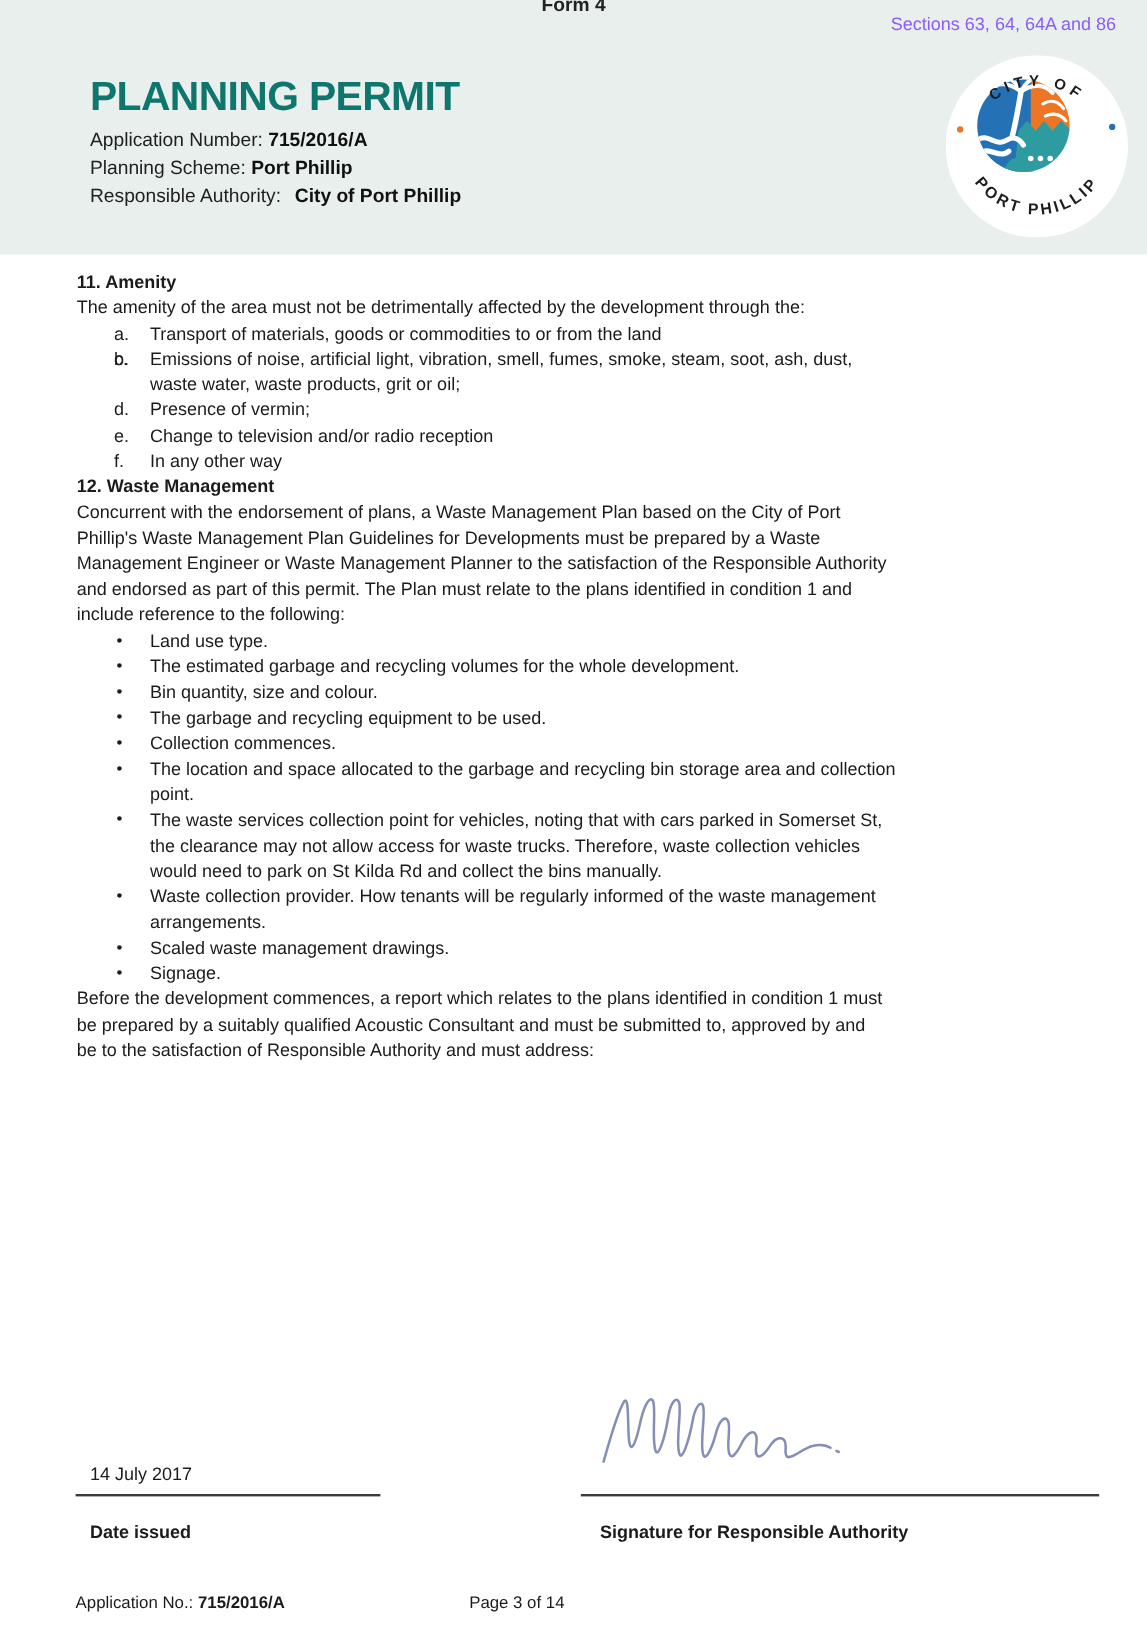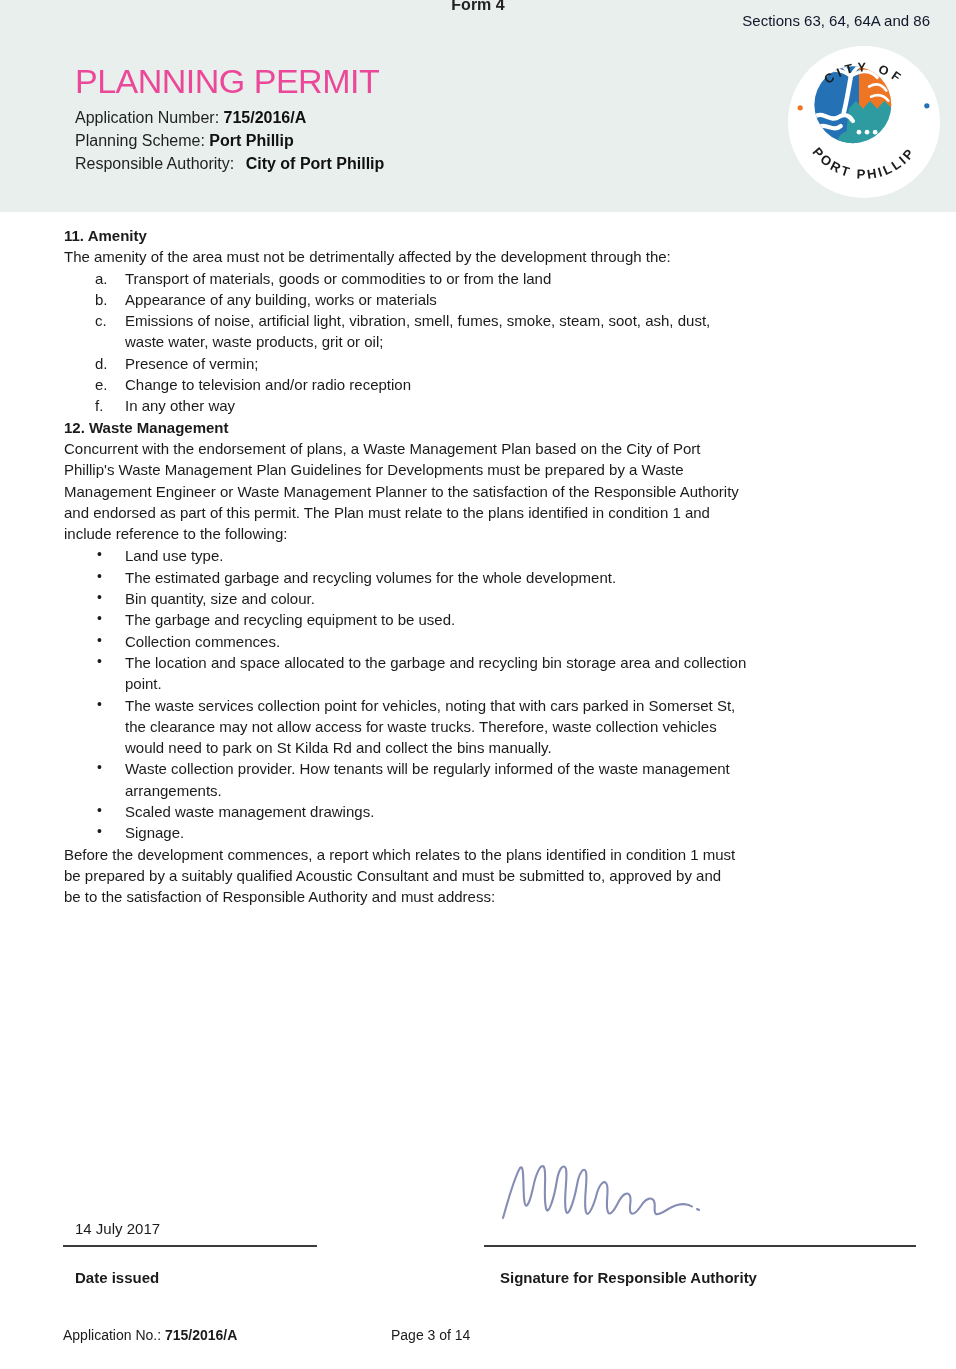--- a/index.html
+++ b/index.html
@@ -5,23 +5,23 @@
   html,body{margin:0;padding:0;}
   body{
     width:956px;height:1369px;position:relative;overflow:hidden;
     background:#ffffff;color:#1b1b1b;
     font-family:"Liberation Sans",sans-serif;
   }
   
   .band{position:absolute;top:0;left:0;width:956px;height:212px;background:#e8efec;}
   .form-label{position:absolute;top:-4px;left:0;width:956px;text-align:center;
     font-size:16px;font-weight:600;color:#222;}
-  .sections-label{position:absolute;top:12px;right:26px;font-size:15px;color:#0f172a;}
+  .sections-label{position:absolute;top:12px;right:26px;font-size:15px;color:#8b5cf6;}
   .permit-title{position:absolute;top:62px;left:75px;margin:0;
-    font-size:34px;font-weight:normal;letter-spacing:-0.5px;color:#ec4899;}
+    font-size:34px;font-weight:bold;letter-spacing:-0.5px;color:#0f766e;}
   .hline{position:absolute;left:75px;font-size:16px;color:#1f1f1f;text-align:center;}
   .hline .v{font-weight:bold;color:#111;}
   .hl1{top:109px;} .hl2{top:132px;} .hl3{top:155px;}
   .hl3 .v{margin-left:7px;}
   .logo{position:absolute;top:46px;left:788px;width:152px;height:152px;}
   
   .content{position:absolute;top:225px;left:64px;width:828px;
     font-size:15px;line-height:21.3px;}
   .sec-h{font-weight:bold;margin:0;font-size:15px;}
   .sp{}
@@ -96,21 +96,21 @@
     <textPath href="#arcB" startOffset="50%" text-anchor="middle">PORT PHILLIP</textPath>
   </text>
 </svg>
 
 <div class="content">
 
   <h3 class="sec-h">11. Amenity</h3>
   <p class="para">The amenity of the area must not be detrimentally affected by the development through the:</p>
 
   <div class="li"><span class="mk">a.</span><span>Transport of materials, goods or commodities to or from the land</span></div>
-  <div class="li"><span class="mk">b.</span><span>Appearance of any building, works or materials</span></div>
+  <div class="li"><span class="mk">b.</span></div>
   <div class="li"><span class="mk">c.</span><span>Emissions of noise, artificial light, vibration, smell, fumes, smoke, steam, soot, ash, dust,
 waste water, waste products, grit or oil;</span></div>
   <div class="li"><span class="mk">d.</span><span>Presence of vermin;</span></div>
   <div class="li"><span class="mk">e.</span><span>Change to television and/or radio reception</span></div>
   <div class="li"><span class="mk">f.</span><span>In any other way</span></div>
 
   <h3 class="sec-h sp">12. Waste Management</h3>
   <p class="para">Concurrent with the endorsement of plans, a Waste Management Plan based on the City of Port
 Phillip's Waste Management Plan Guidelines for Developments must be prepared by a Waste
 Management Engineer or Waste Management Planner to the satisfaction of the Responsible Authority

